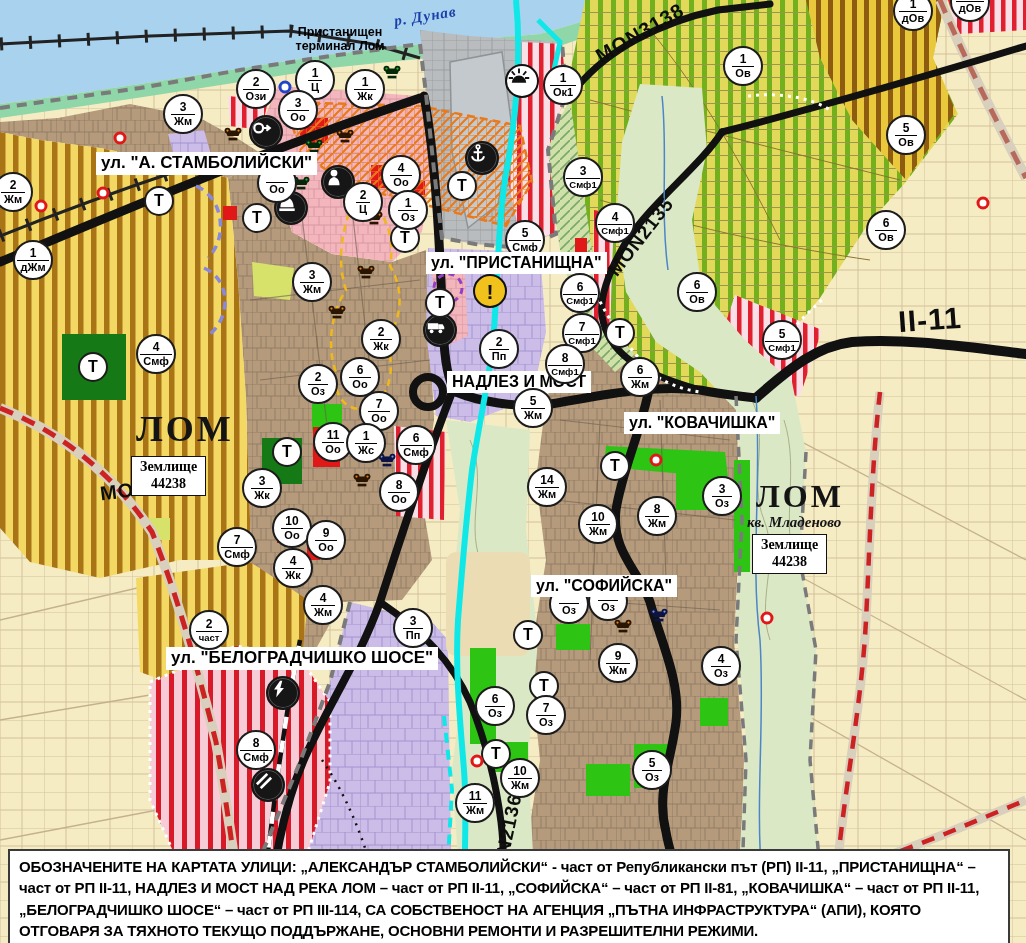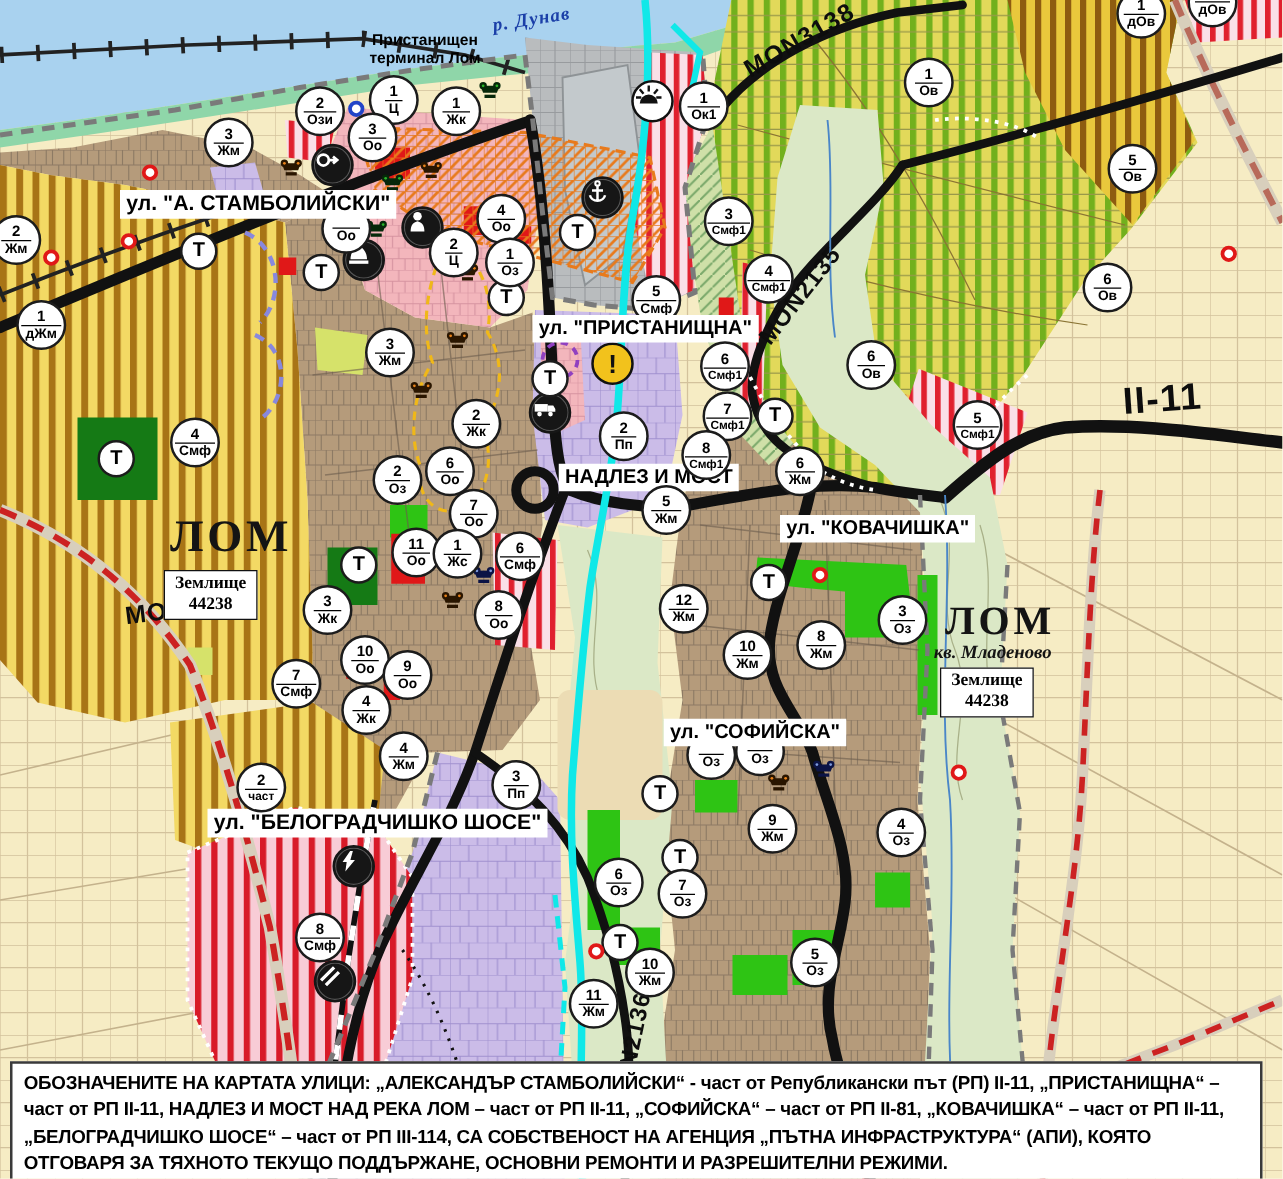--- a/index.html
+++ b/index.html
@@ -612,21 +612,21 @@
       </div>
       <div class="zm" style="left: 640px; top: 377px;">
         <span class="zm-n">6</span>
         <span class="zm-c">Жм</span>
       </div>
       <div class="zm" style="left: 533px; top: 408px;">
         <span class="zm-n">5</span>
         <span class="zm-c">Жм</span>
       </div>
       <div class="zm" style="left: 547px; top: 487px;">
-        <span class="zm-n">12</span>
+        <span class="zm-n">14</span>
         <span class="zm-c">Жм</span>
       </div>
       <div class="zm" style="left: 598px; top: 524px;">
         <span class="zm-n">10</span>
         <span class="zm-c">Жм</span>
       </div>
       <div class="zm" style="left: 657px; top: 516px;">
         <span class="zm-n">8</span>
         <span class="zm-c">Жм</span>
       </div>

